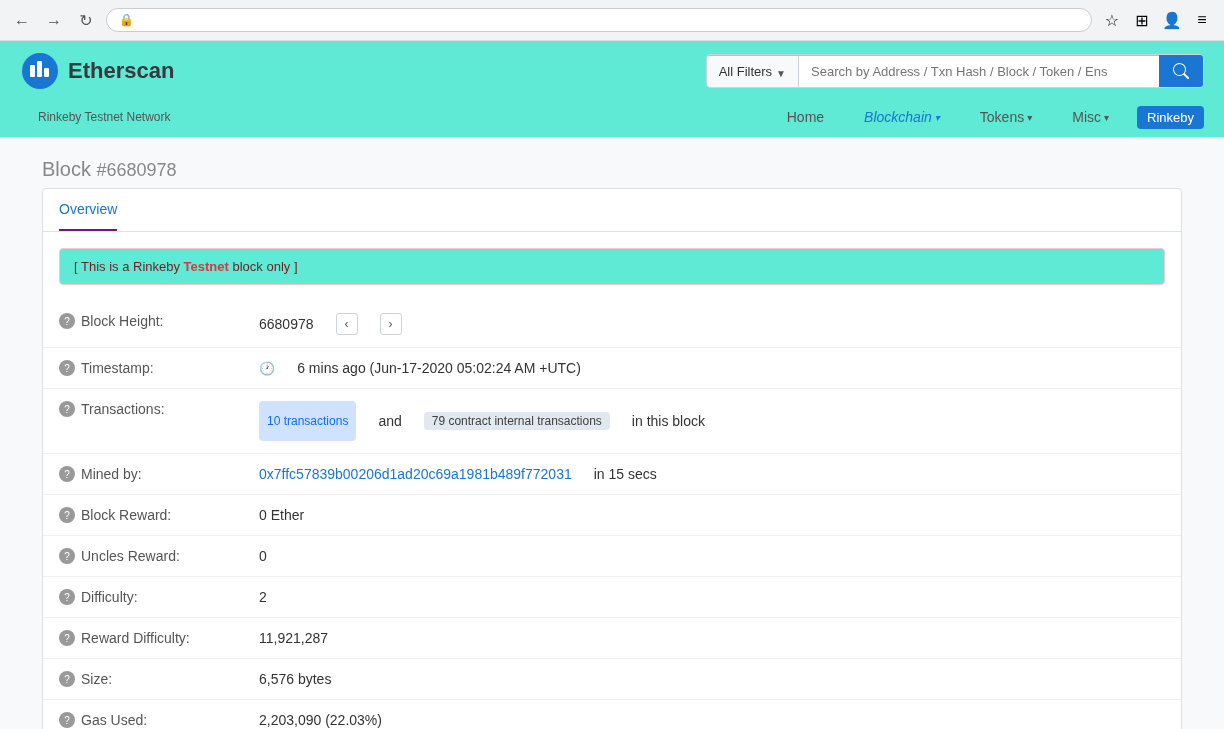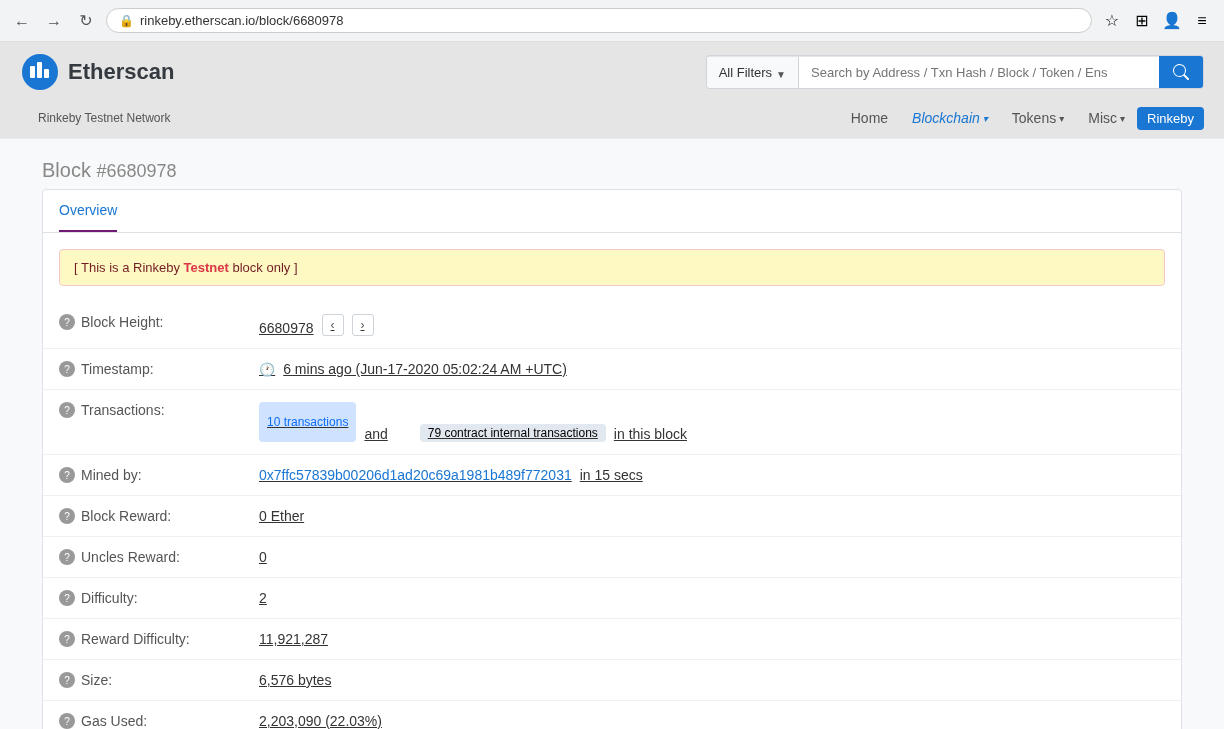--- a/index.html
+++ b/index.html
@@ -33,21 +33,21 @@
     .address-text { font-size: 13px; color: #333; flex: 1; }
     .browser-actions { display: flex; gap: 6px; }
     .browser-action-btn {
       width: 24px; height: 24px;
       background: none; border: none; cursor: pointer;
       display: flex; align-items: center; justify-content: center; font-size: 16px;
     }
 
     
     .site-header {
-      background: #e5e5e5;
+      background: #5eead4;
       border-bottom: 1px solid #e9ecef;
       padding: 0 20px;
     }
     .header-top {
       display: flex;
       align-items: center;
       padding: 10px 0;
       gap: 20px;
     }
     .logo {
@@ -93,21 +93,21 @@
       font-size: 16px;
       display: flex; align-items: center; justify-content: center;
     }
 
     
     .site-nav {
       display: flex;
       align-items: center;
       padding: 0;
       justify-content: flex-end;
-      gap: 0;
+      gap: 16px;
     }
     .nav-item {
       padding: 8px 12px;
       text-decoration: none;
       color: #555;
       font-size: 14px;
       cursor: pointer;
       display: flex; align-items: center; gap: 3px;
     }
     .nav-item.active { color: #1976d2; font-style: italic; }
@@ -173,21 +173,21 @@
       color: #1976d2;
       border-bottom: 2px solid #701a75;
     }
 
     
     .alert-testnet {
       margin: 16px;
       padding: 10px 14px;
       border: 1px solid #f5c6cb;
       border-radius: 4px;
-      background: #fef9c3;
+      background: #5eead4;
       color: #721c24;
       font-size: 13px;
     }
     .alert-testnet strong { color: #dc3545; }
 
     
     .data-row {
       display: flex;
       align-items: flex-start;
       padding: 12px 16px;
@@ -208,24 +208,23 @@
       background: #999;
       border-radius: 50%;
       display: inline-flex; align-items: center; justify-content: center;
       font-size: 10px; color: white; cursor: pointer;
       flex-shrink: 0;
     }
     .data-value {
       flex: 1;
       color: #333;
       display: flex;
-      align-items: flex-end;
-      gap: 8px;
+      align-items: center;
+      gap: 22px;
       flex-wrap: wrap;
-      text-decoration: underline;
     }
     .nav-arrow {
       display: inline-flex; align-items: center; justify-content: center;
       width: 22px; height: 22px;
       border: 1px solid #ced4da;
       border-radius: 3px;
       cursor: pointer;
       font-size: 12px;
       color: #555;
       background: white;
@@ -234,39 +233,37 @@
     .badge-blue {
       background: #cfe2ff;
       color: #0d6efd;
       padding: 13px 8px;
       border-radius: 4px;
       font-size: 12px;
       cursor: pointer;
     }
     .badge-light {
       background: #e2e8f0;
-      color: #000000;
+      color: #404040;
       padding: 2px 8px;
       border-radius: 4px;
       font-size: 12px;
       cursor: pointer;
-      margin-left: 24px;
     }
     .link-blue { color: #1976d2; text-decoration: none; cursor: pointer; }
   </style>
 </head>
 <body>
 
 <div class="browser-chrome">
   <button class="browser-nav-btn">←</button>
   <button class="browser-nav-btn">→</button>
   <button class="browser-nav-btn">↻</button>
   <div class="address-bar">
     <span class="lock-icon">🔒</span>
-    <span class="address-text">rinkeby.etherscan.io/block/6680978</span>
   </div>
   <div class="browser-actions">
     <button class="browser-action-btn">☆</button>
     <button class="browser-action-btn">⊞</button>
     <button class="browser-action-btn">👤</button>
     <button class="browser-action-btn">≡</button>
   </div>
 </div>
 
 <div class="site-header">

